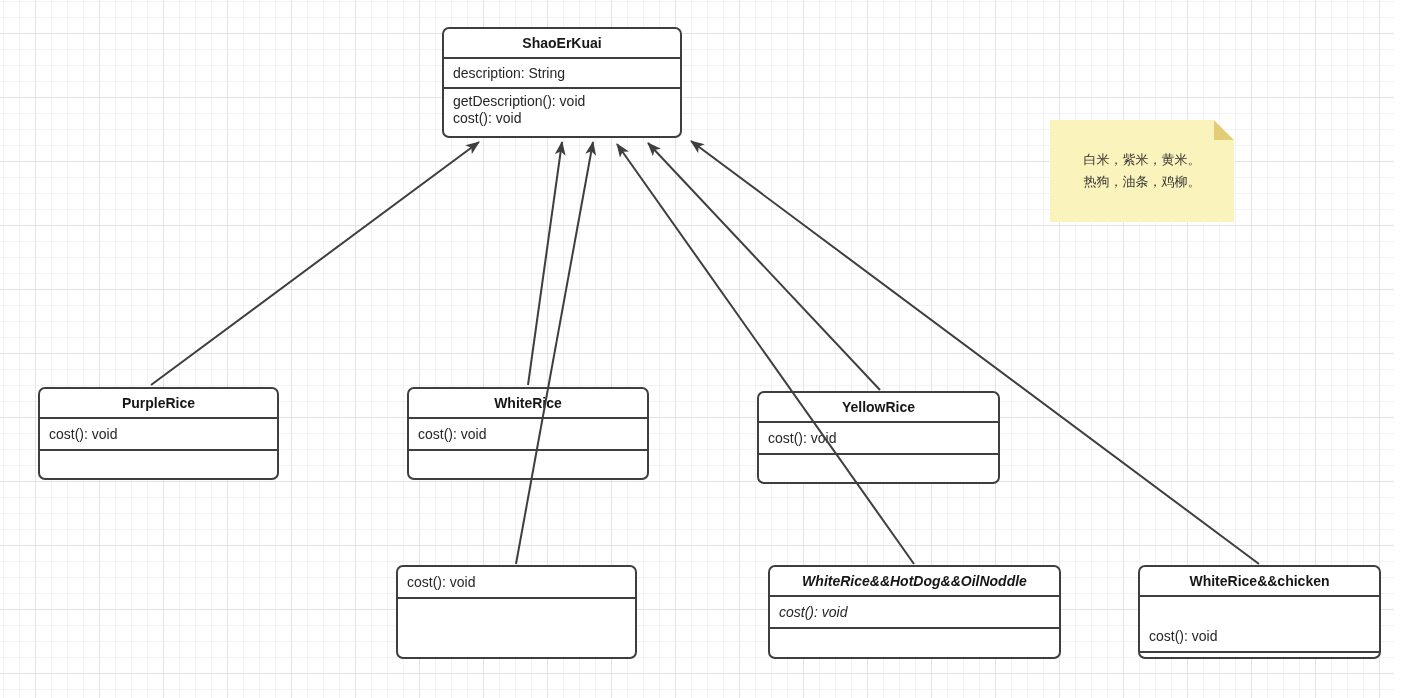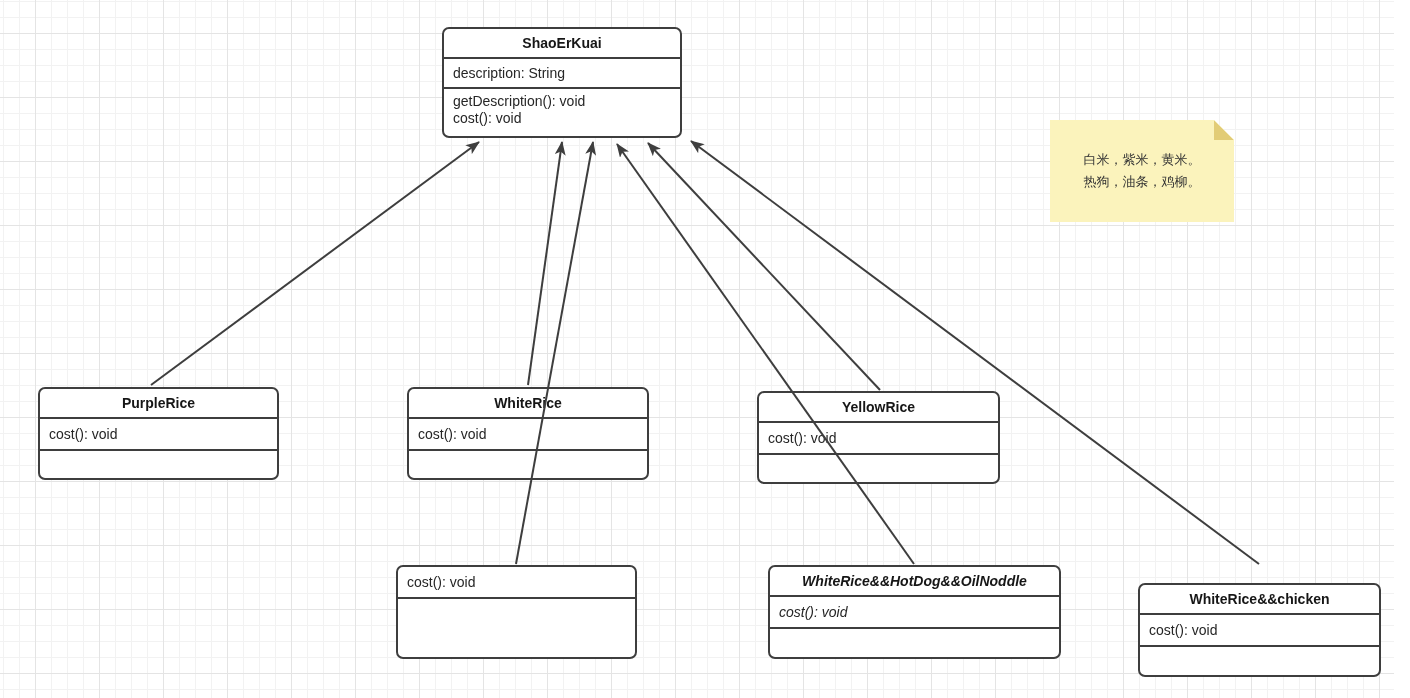--- a/index.html
+++ b/index.html
@@ -130,21 +130,21 @@
   </div>
 
   <div class="class-box" style="left:768px; top:565px; width:293px; height:94px;font-style:italic;">
     <div class="class-title">WhiteRice&amp;&amp;HotDog&amp;&amp;OilNoddle</div>
     <div class="compartment method-row">
       <div class="member">cost(): void</div>
     </div>
     <div class="compartment empty"></div>
   </div>
 
-  <div class="class-box" style="left:1138px; top:583px; width:243px; height:94px;">
+  <div class="class-box" style="left:1138px; top:565px; width:243px; height:94px;gap:24px;">
     <div class="class-title">WhiteRice&amp;&amp;chicken</div>
     <div class="compartment method-row">
       <div class="member">cost(): void</div>
     </div>
     <div class="compartment empty"></div>
   </div>
 
   <div class="note">
     <div class="note-fold"></div>
     <div class="note-line">白米，紫米，黄米。</div>

